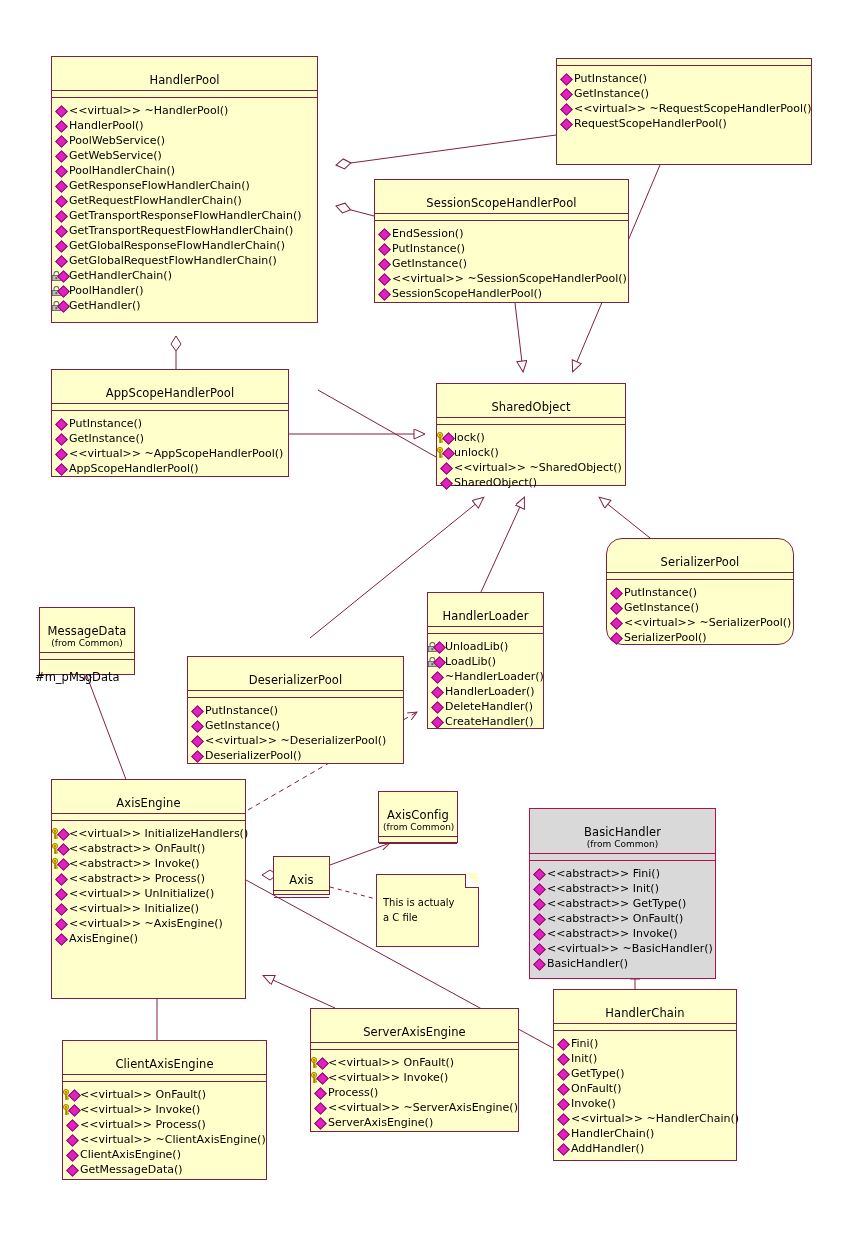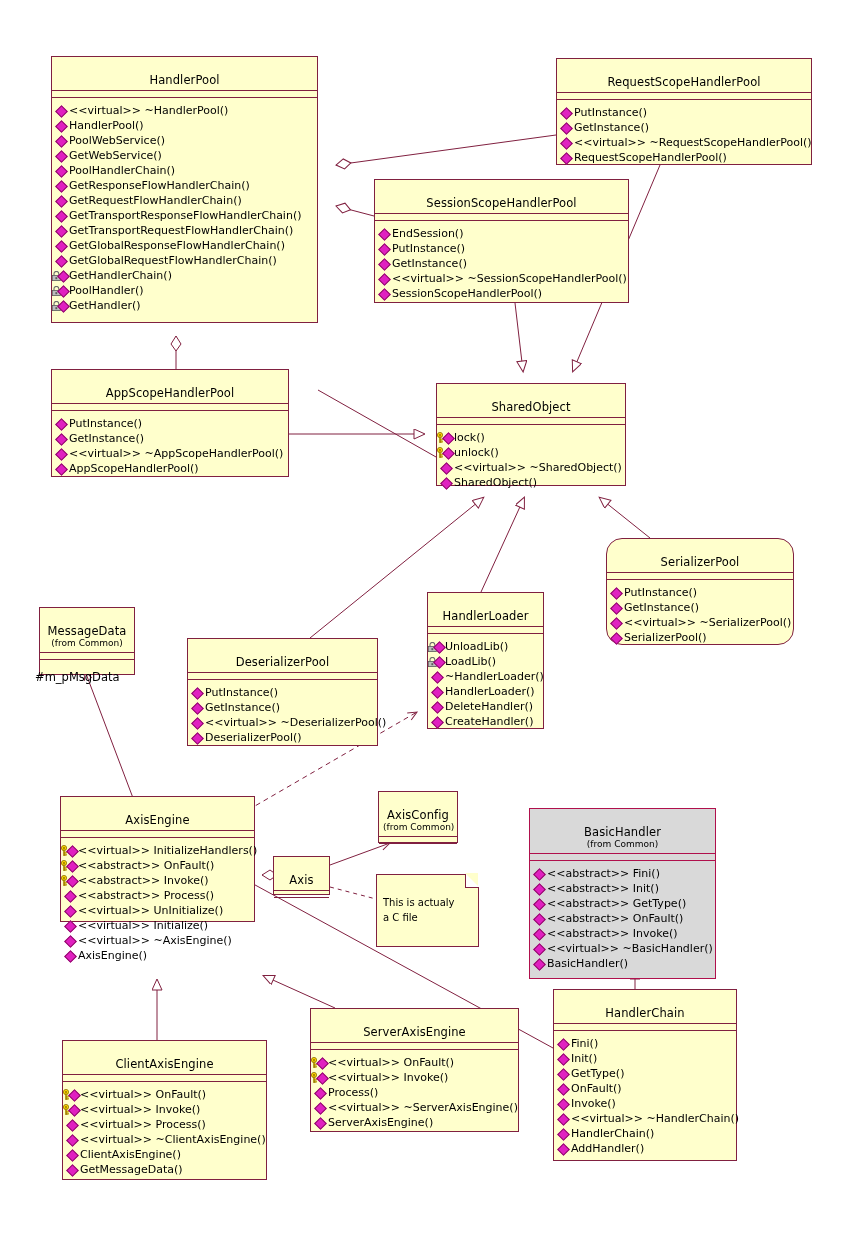--- a/index.html
+++ b/index.html
@@ -314,23 +314,20 @@
                 <rect x="1.3" y="4.4" width="8" height="5.2" fill="#bdbdbd" stroke="#5a5a5a" stroke-width="0.8"></rect>
                 <rect x="4.4" y="6.2" width="1.8" height="2" fill="#5a5a5a"></rect>
               </svg>
               <span class="dia"></span>
             </span>
             <span class="lbl">GetHandler()</span>
           </div>
         </div>
       </div>
       <div class="uml-class" style="left: 556px; top: 58px; width: 256px; height: 107px;">
-        <div class="uml-head">
-          <div class="uml-name">RequestScopeHandlerPool</div>
-        </div>
         <div class="uml-attrs"></div>
         <div class="uml-ops">
           <div class="uml-op">
             <span class="vis pub">
               <span class="dia"></span>
             </span>
             <span class="lbl">PutInstance()</span>
           </div>
           <div class="uml-op">
             <span class="vis pub">
@@ -547,21 +544,21 @@
             <span class="lbl">DeleteHandler()</span>
           </div>
           <div class="uml-op">
             <span class="vis pub">
               <span class="dia"></span>
             </span>
             <span class="lbl">CreateHandler()</span>
           </div>
         </div>
       </div>
-      <div class="uml-class" style="left: 187px; top: 638px; width: 191px; height: 108px;">
+      <div class="uml-class" style="left: 187px; top: 656px; width: 217px; height: 108px;">
         <div class="uml-head">
           <div class="uml-name">DeserializerPool</div>
         </div>
         <div class="uml-attrs"></div>
         <div class="uml-ops">
           <div class="uml-op">
             <span class="vis pub">
               <span class="dia"></span>
             </span>
             <span class="lbl">PutInstance()</span>
@@ -587,21 +584,21 @@
         </div>
       </div>
       <div class="uml-class" style="left: 39px; top: 607px; width: 96px; height: 68px;">
         <div class="uml-head">
           <div class="uml-name">MessageData</div>
           <div class="uml-stereo">(from Common)</div>
         </div>
         <div class="uml-attrs"></div>
         <div class="uml-ops"></div>
       </div>
-      <div class="uml-class" style="left: 51px; top: 796px; width: 195px; height: 126px; margin-left: 9px;">
+      <div class="uml-class" style="left: 51px; top: 779px; width: 195px; height: 220px;">
         <div class="uml-head">
           <div class="uml-name">AxisEngine</div>
         </div>
         <div class="uml-attrs"></div>
         <div class="uml-ops">
           <div class="uml-op">
             <span class="vis prot">
               <svg class="key" viewBox="0 0 10 11" xmlns="http://www.w3.org/2000/svg">
                 <circle cx="3" cy="3" r="2.6" fill="#ffd700" stroke="#8a6d00" stroke-width="0.8"></circle>
                 <circle cx="3" cy="3" r="0.9" fill="#8a6d00"></circle>

